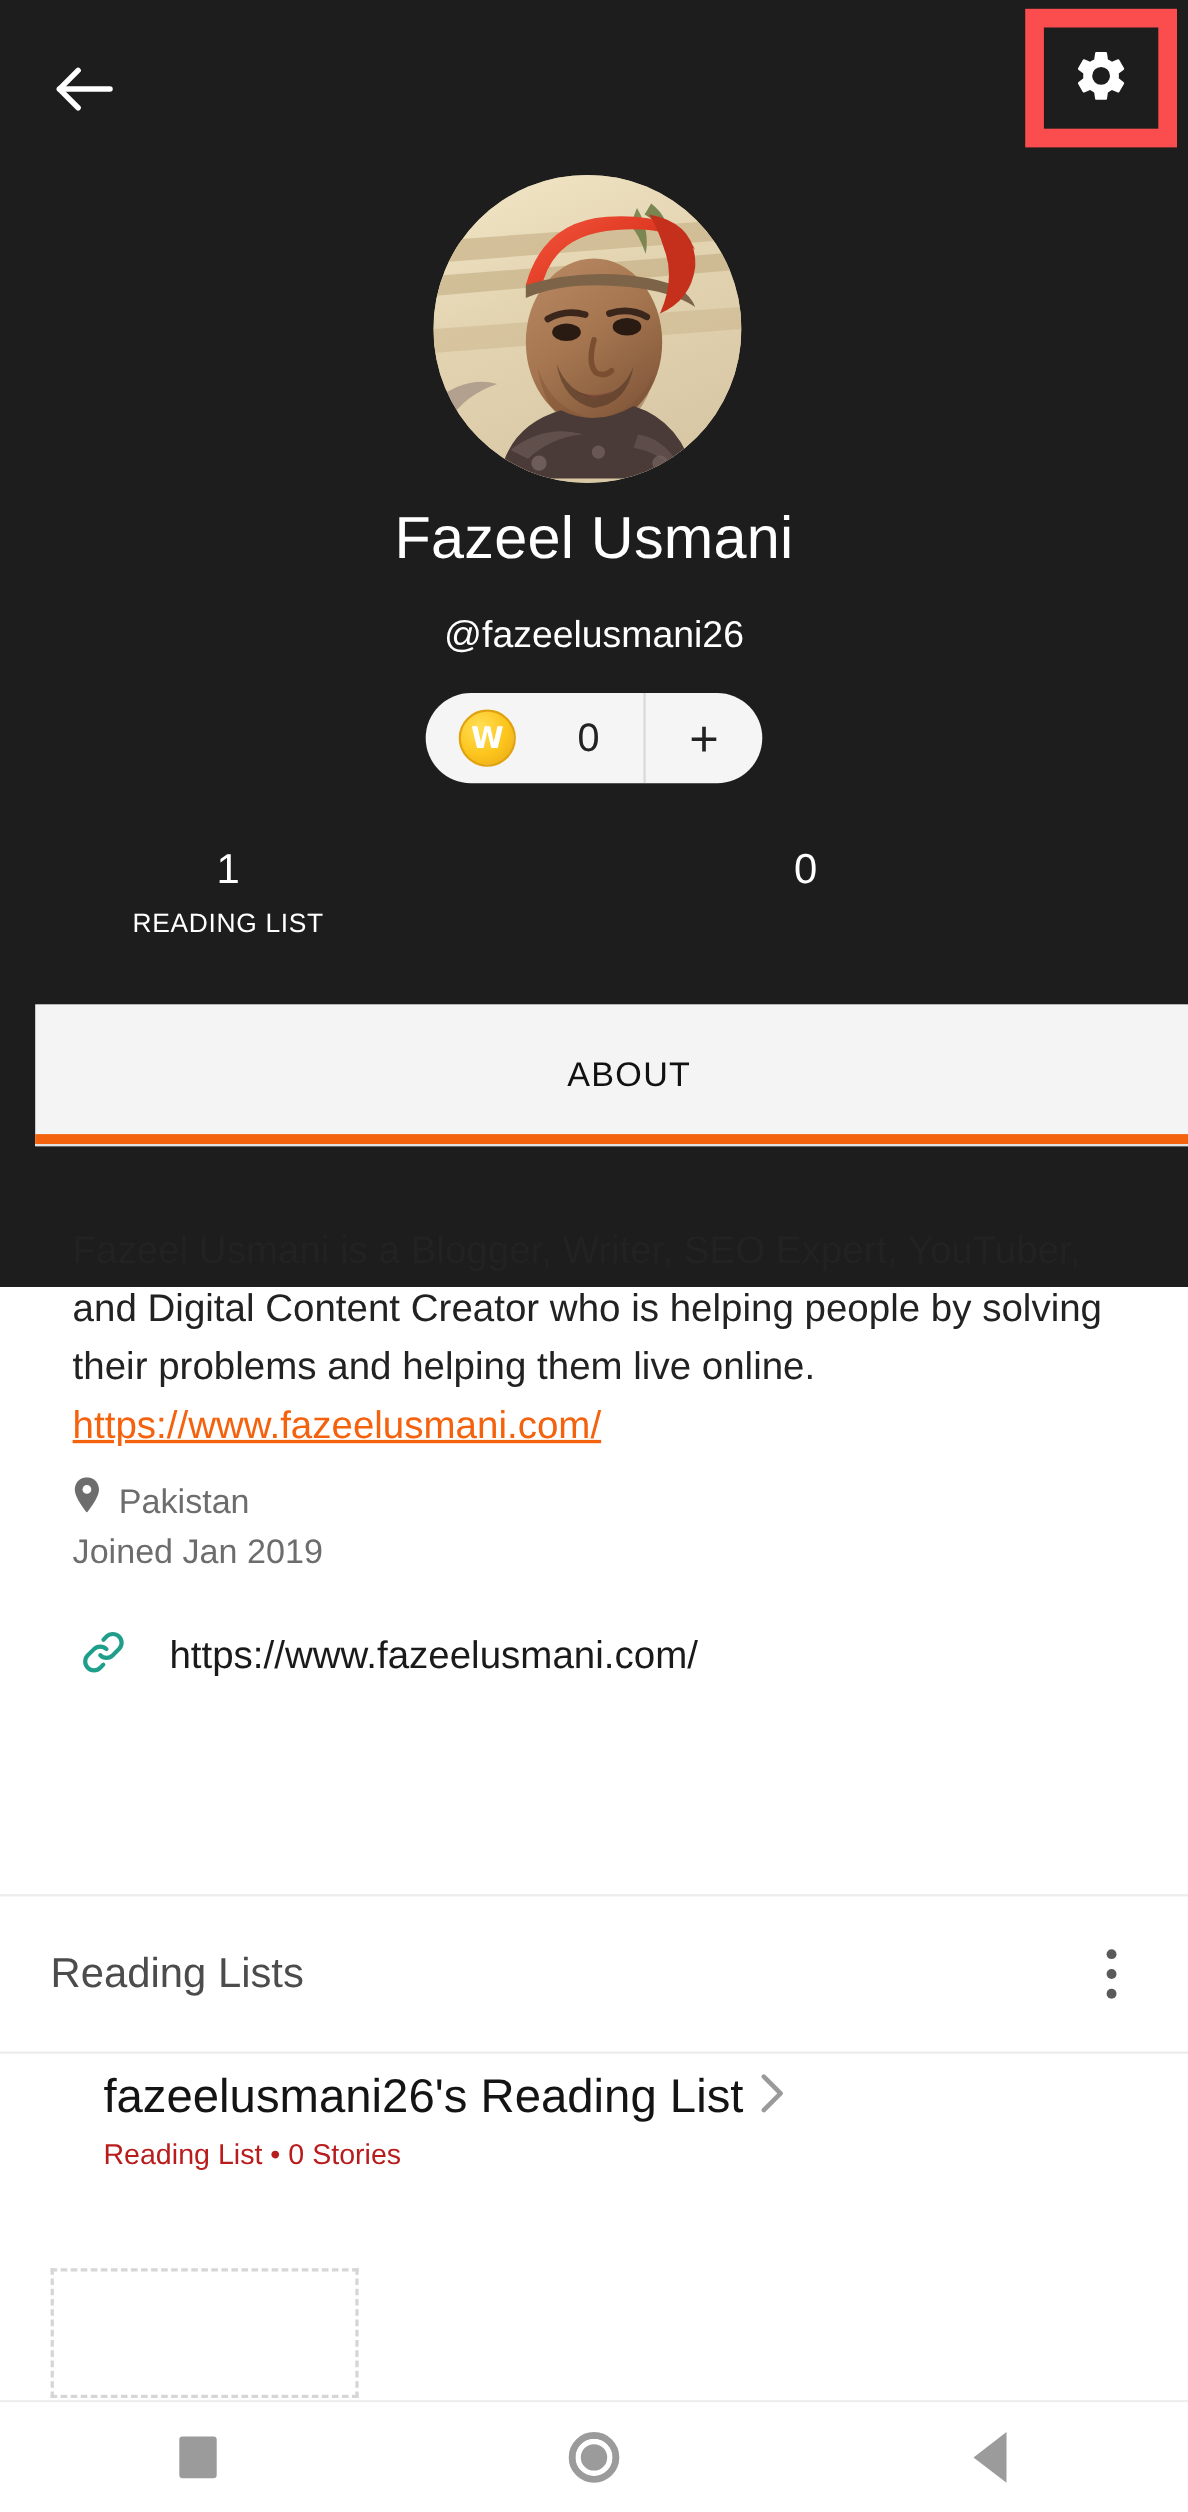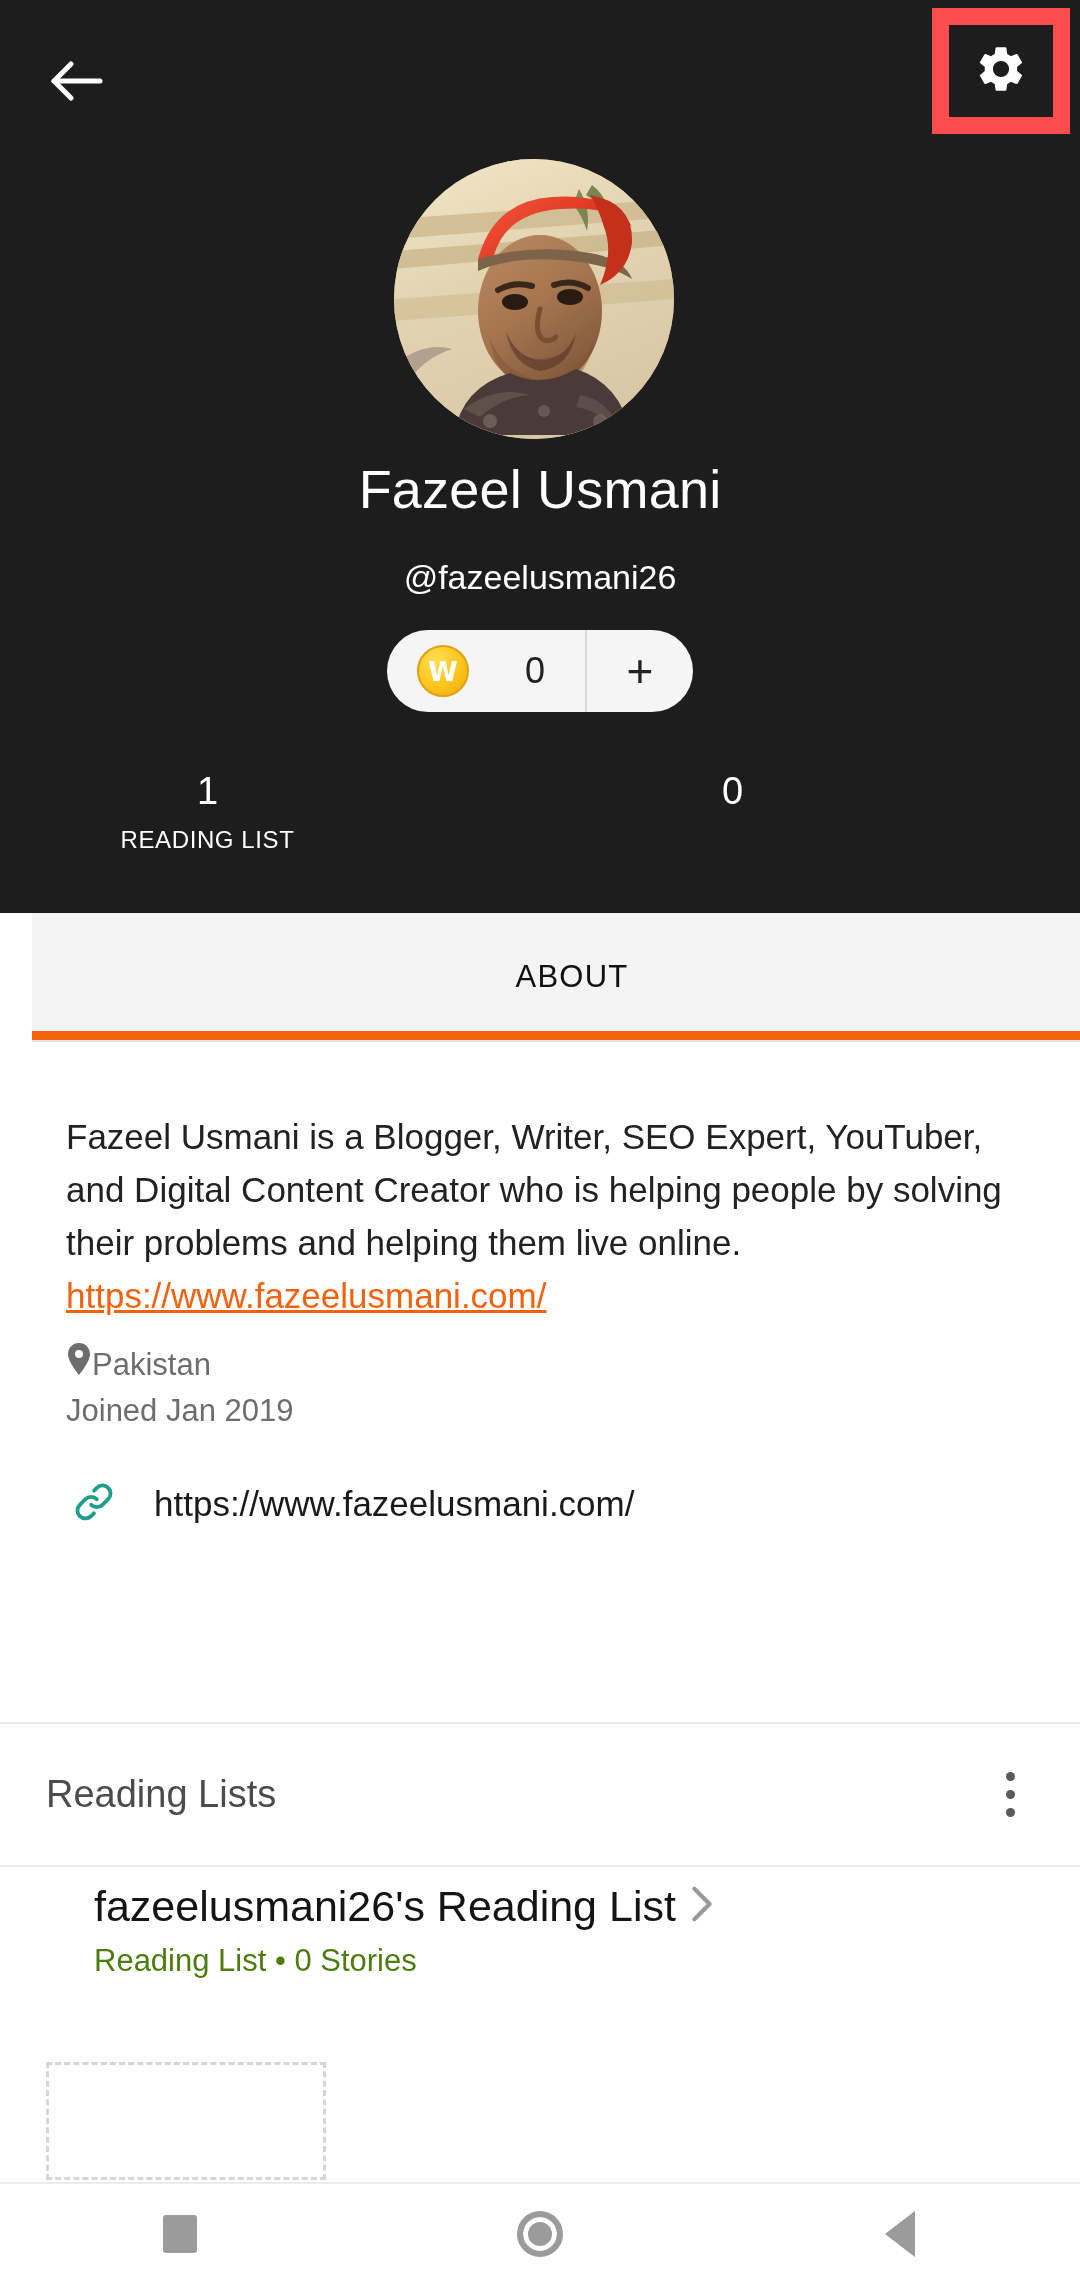--- a/index.html
+++ b/index.html
@@ -15,21 +15,21 @@
     width: 1080px;
     height: 2284px;
     background: #ffffff;
   }
 
   
   .profile-header {
     position: absolute;
     top: 0; left: 0;
     width: 1080px;
-    height: 913px;
+    height: 1170px;
     background: #1d1d1d;
   }
   .back-btn {
     position: absolute;
     left: 34px; top: 38px;
     width: 86px; height: 86px;
     display: flex; align-items: center; justify-content: center;
   }
   .back-btn svg { display: block; }
 
@@ -173,21 +173,21 @@
   .bio-link {
     color: #f4620e;
     text-decoration: underline;
   }
   .meta {
     padding: 20px 66px 0 66px;
     color: #6d6d6d;
     font-size: 31px;
     line-height: 46px;
   }
-  .meta-row { display: flex; align-items: center; gap: 0; }
+  .meta-row { display: flex; align-items: center; gap: 16px; }
   .pin-icon { display: block; }
 
   .weblink {
     display: flex;
     align-items: center;
     gap: 36px;
     padding: 44px 66px 0 70px;
   }
   .weblink-text {
     color: #1a1a1a;
@@ -235,22 +235,22 @@
     display: flex; align-items: center; gap: 14px;
     margin-left: 46px;
     color: #141414;
     font-size: 43px;
     font-weight: 500;
   }
   .chev { display: block; margin-top: 4px; }
   .rl-item-sub {
     margin-left: 46px;
     margin-top: 10px;
-    color: #4d7c0f;
-    font-size: 31px;
+    color: #b91c1c;
+    font-size: 26px;
   }
   .rl-placeholder {
     position: absolute;
     top: 2062px; left: 46px;
     width: 280px; height: 118px;
     border: 3px dashed #d6d6d6;
     background: #ffffff;
   }
   .rl-bottom-rule {
     position: absolute;

